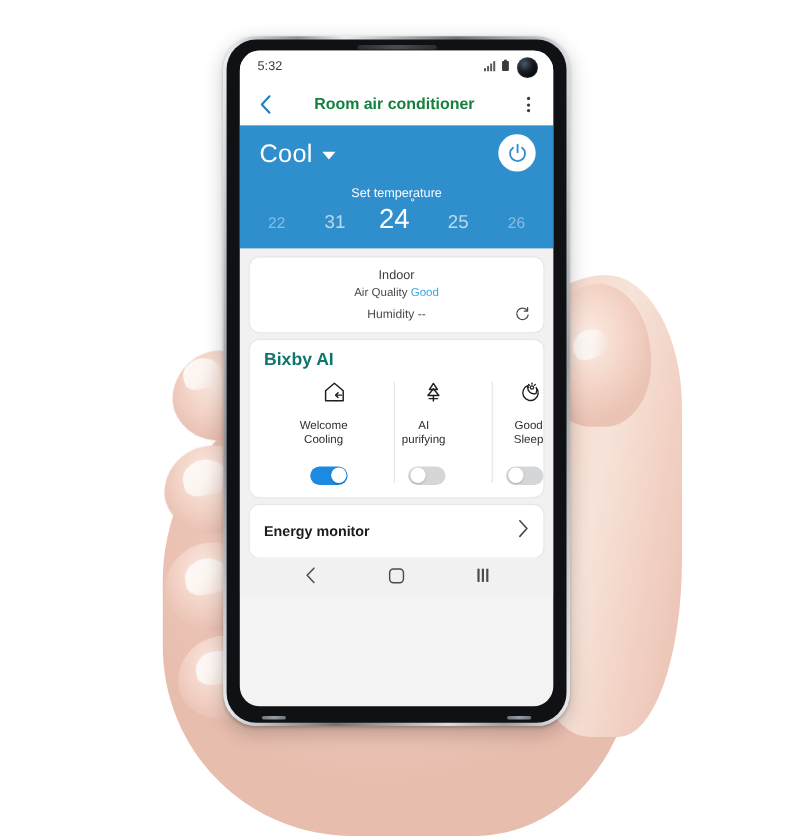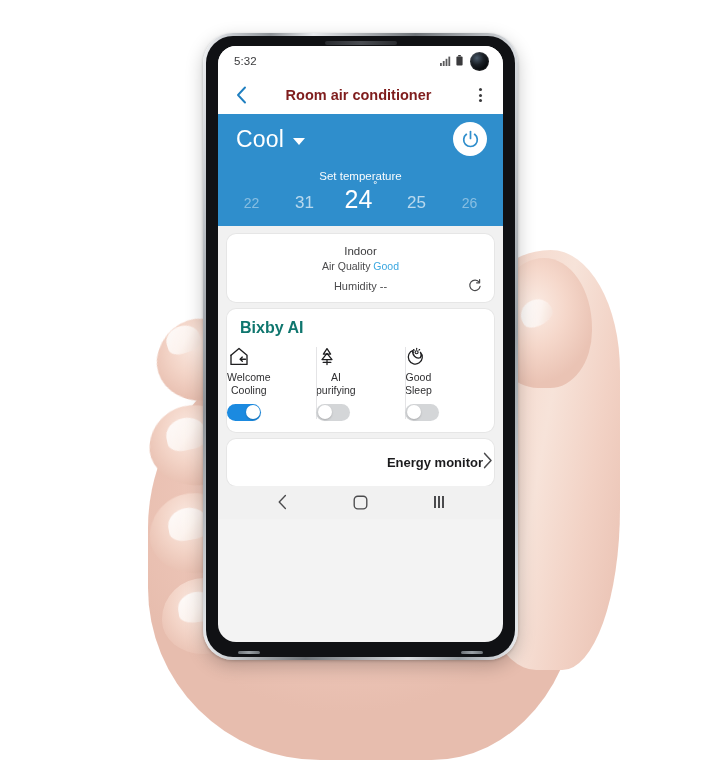--- a/index.html
+++ b/index.html
@@ -95,21 +95,21 @@
     box-shadow: inset 0 0 2px rgba(255,255,255,.3);
     margin-left: 2px;
   }
 
   
   #titlebar {
     height: 38px; background:#fff; display:flex; align-items:center; padding: 0 12px;
   }
   #backBtn { width:22px; display:flex; align-items:center; justify-content:center; }
   #pageTitle {
-    flex: 1; text-align:center; font-size: 14.5px; font-weight: 700; color:#7f1d1d;
+    flex: 1; text-align:center; font-size: 14.5px; font-weight: 700; color:#15803d;
     margin-left:-4px;
   }
   #menuBtn { width: 22px; display:flex; flex-direction:column; align-items:center; gap:2.5px; }
   #menuBtn i { width:3px; height:3px; border-radius:50%; background:#3a3a3c; display:block; }
 
   
   #bluePanel { background:#2f8ecc; padding: 8px 0 12px; }
   #modeRow { display:flex; align-items:center; justify-content:space-between; padding: 0 16px 0 18px; }
   #modeLeft { display:flex; align-items:center; gap:9px; }
   #modeName { font-size: 23px; color:#fff; font-weight:400; letter-spacing:.2px; }
@@ -157,34 +157,34 @@
   #indoorTemp { font-size: 40px; color:#2a2a2c; line-height:1; font-weight:300; letter-spacing:-1px; }
   #indoorUnit { font-size: 14px; color:#2a2a2c; margin-top:7px; font-weight:500; }
   #humidity { text-align:center; font-size:11px; color:#4a4a4c; margin-top:8px; }
   #airquality { text-align:center; font-size:10.5px; color:#4a4a4c; margin-top:3px; }
   #airquality b { color:#3ba7e0; font-weight:400; }
   #refreshBtn { position:absolute; right:11px; bottom:8px; width:16px; height:16px; }
 
   #bixbyCard { margin-top: 7px; padding: 10px 0 11px; }
   #bixbyTitle { font-size:16px; font-weight:700; color:#0f766e; padding: 0 13px 8px; }
   #bixbyRow { display:flex; }
-  .bix { flex:1; display:flex; flex-direction:column; align-items:flex-start; gap:4px; position:relative; }
+  .bix { flex:1; display:flex; flex-direction:column; align-items:flex-end; gap:14px; position:relative;margin-left:42px; }
   .bix + .bix::before {
     content:''; position:absolute; left:0; top:2px; bottom:2px; width:1px; background:#e4e4e6;
   }
   .bixIcon { height:22px; display:flex; align-items:center; justify-content:center; }
   .bixLabel { font-size:10.5px; color:#2f2f31; text-align:center; line-height:1.28; }
   .bixToggle { width:34px; height:17px; border-radius:9px; background:#d4d6d8; position:relative; margin-top:2px; }
   .bixToggle i { position:absolute; top:1.5px; left:1.5px; width:14px; height:14px; border-radius:50%;
     background:#fff; box-shadow:0 1px 2px rgba(0,0,0,.2); }
   .bixToggle.on { background:#1b8ae0; }
   .bixToggle.on i { left:auto; right:1.5px; background:#fff; }
 
   #energyCard {
-    margin-top: 7px; padding: 13px 1px; display:flex; align-items:center; justify-content:flex-end;
+    margin-top: 7px; padding: 13px 13px; display:flex; align-items:center; justify-content:space-between;
   }
   #energyLabel { font-size:13px; font-weight:700; color:#1b1b1d; }
 
   
   #navbar {
     background:#f1f1f1; height: 33px; display:flex; align-items:center;
     justify-content:space-around; padding: 0 26px;
   }
   #navbar .nv { display:flex; align-items:center; justify-content:center; }
   #recentIcon { display:flex; gap:2.5px; }

